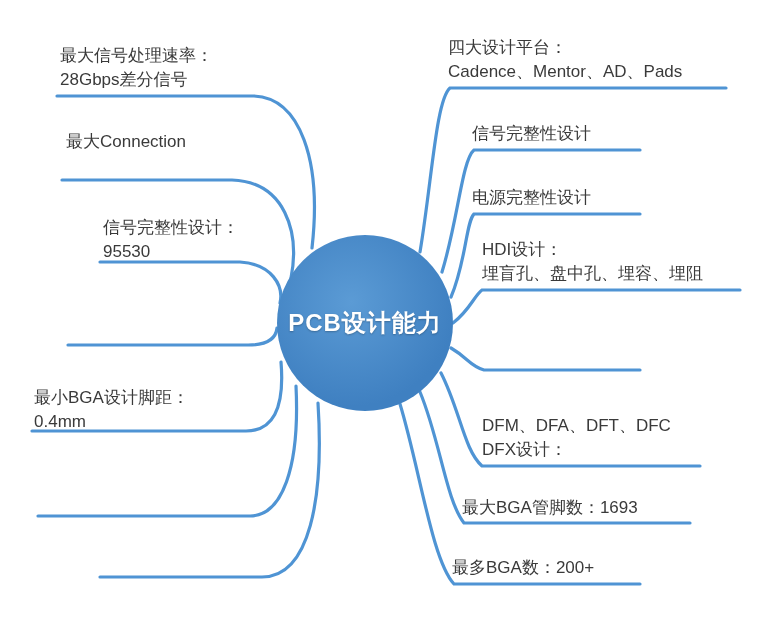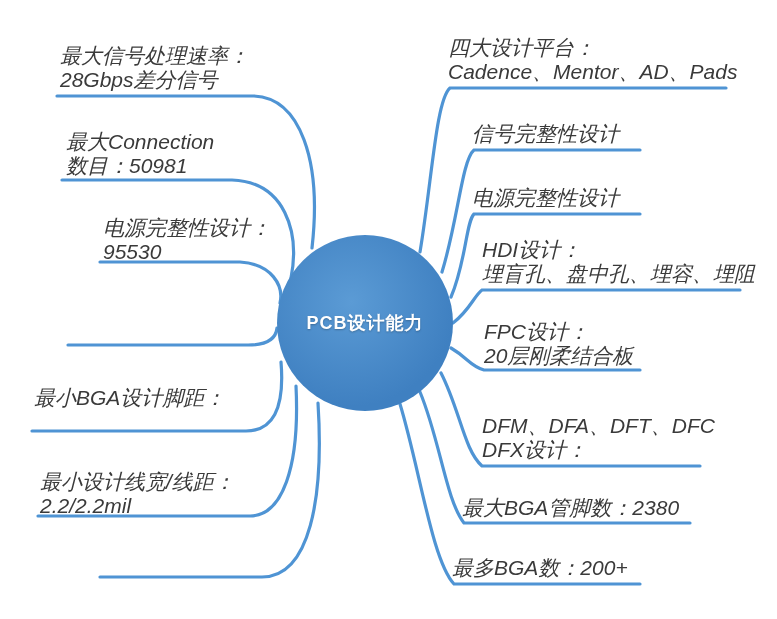--- a/index.html
+++ b/index.html
@@ -18,31 +18,30 @@
     overflow:hidden;
   }
   svg.wires{position:absolute;left:0;top:0;width:777px;height:619px;}
   .center-node{
     position:absolute;
     left:277px;top:235px;width:176px;height:176px;
     border-radius:50%;
     background:radial-gradient(circle at 42% 38%, var(--node-fill-light), var(--node-fill) 70%);
     display:flex;align-items:center;justify-content:center;
     color:var(--node-text);
-    font-size:18px;font-weight:bold;
+    font-size:24px;font-weight:bold;
     letter-spacing:1px;
     text-shadow:0 1px 2px rgba(0,0,0,.25);
   }
   .label{
     position:absolute;
     color:var(--text);
-    font-size:21px;
+    font-size:17px;
     line-height:24px;
     white-space:nowrap;
-    font-style:italic;
   }
 </style>
 </head>
 <body>
 
 <div class="canvas">
 
   <svg class="wires" viewBox="0 0 777 619">
     <g fill="none" stroke="var(--line)" stroke-width="3.2" stroke-linecap="round">
 
@@ -66,58 +65,50 @@
   </svg>
 
   <div class="center-node">PCB设计能力</div>
 
   <div class="label" style="left:60px;top:44px">
     <div>最大信号处理速率：</div>
     <div>28Gbps差分信号</div>
   </div>
   <div class="label" style="left:66px;top:130px">
     <div>最大Connection</div>
-    <div>数目：50981</div>
   </div>
   <div class="label" style="left:103px;top:216px">
-    <div>电源完整性设计：</div>
+    <div>信号完整性设计：</div>
     <div>95530</div>
   </div>
   <div class="label" style="left:70px;top:299px">
   </div>
   <div class="label" style="left:34px;top:386px">
     <div>最小BGA设计脚距：</div>
-  </div>
-  <div class="label" style="left:40px;top:470px">
-    <div>最小设计线宽/线距：</div>
-    <div>2.2/2.2mil</div>
+    <div>0.4mm</div>
   </div>
 
   <div class="label" style="left:472px;top:122px">
     <div>信号完整性设计</div>
   </div>
   <div class="label" style="left:448px;top:36px">
     <div>四大设计平台：</div>
     <div>Cadence、Mentor、AD、Pads</div>
   </div>
   <div class="label" style="left:472px;top:186px">
     <div>电源完整性设计</div>
   </div>
   <div class="label" style="left:482px;top:238px">
     <div>HDI设计：</div>
     <div>埋盲孔、盘中孔、埋容、埋阻</div>
   </div>
-  <div class="label" style="left:484px;top:320px">
-    <div>FPC设计：</div>
-    <div>20层刚柔结合板</div>
-  </div>
   <div class="label" style="left:482px;top:414px">
     <div>DFM、DFA、DFT、DFC</div>
     <div>DFX设计：</div>
   </div>
   <div class="label" style="left:462px;top:496px">
-    <div>最大BGA管脚数：2380</div>
+    <div>最大BGA管脚数：1693</div>
   </div>
   <div class="label" style="left:452px;top:556px">
     <div>最多BGA数：200+</div>
   </div>
 
 </div>
 
 </body></html>

